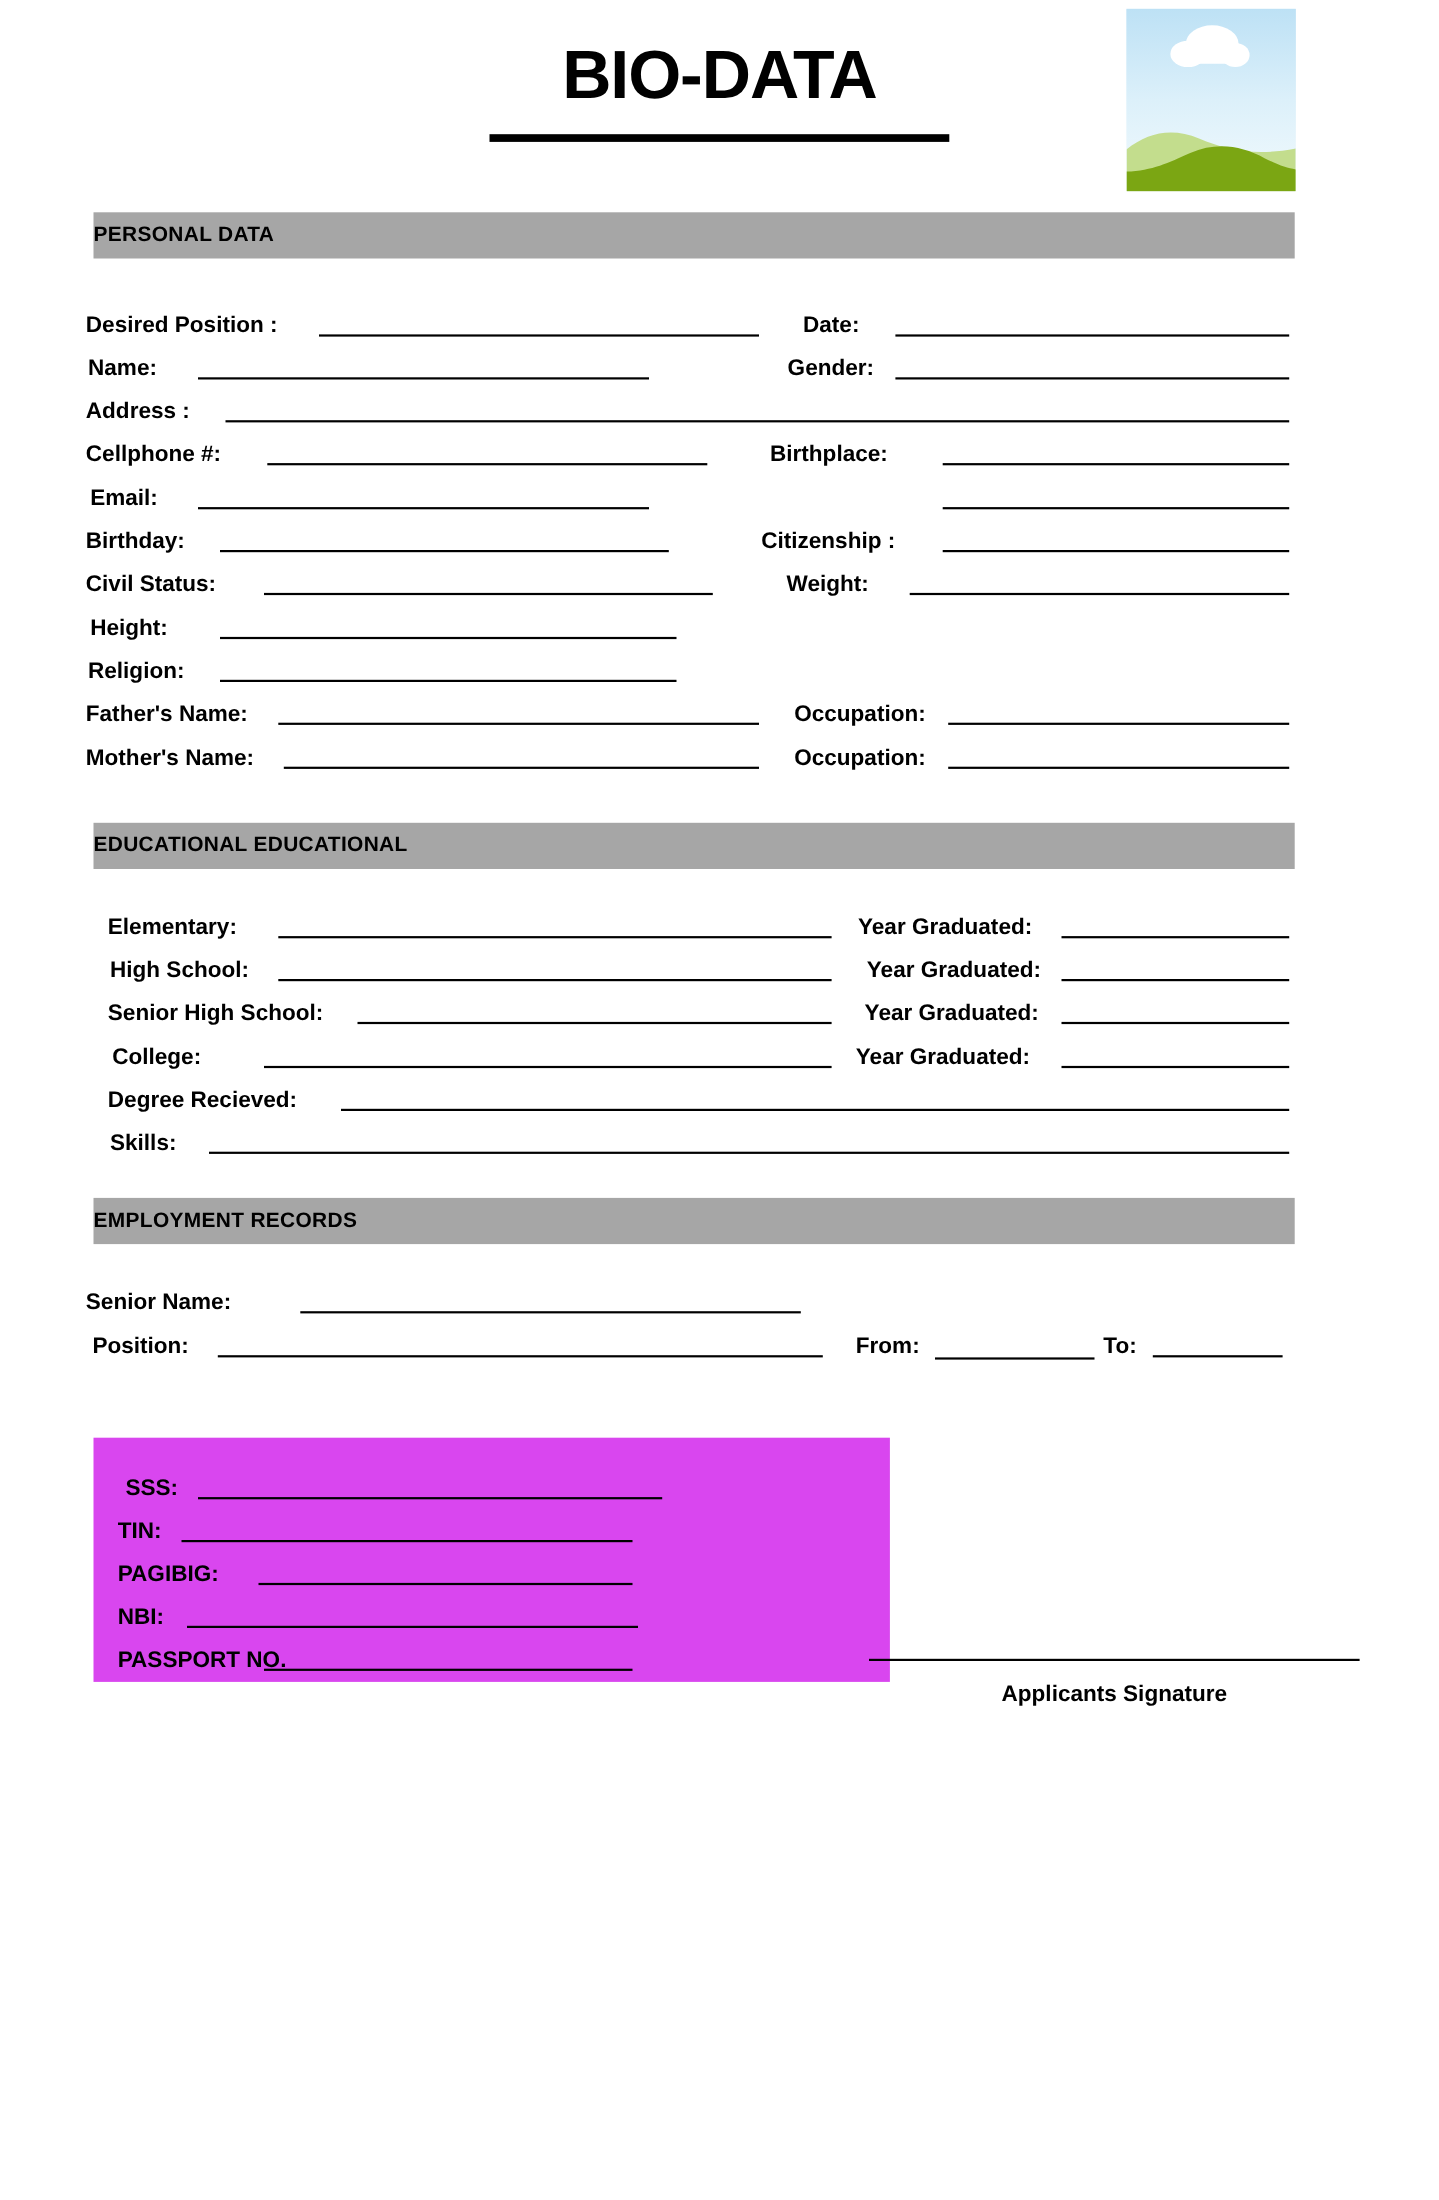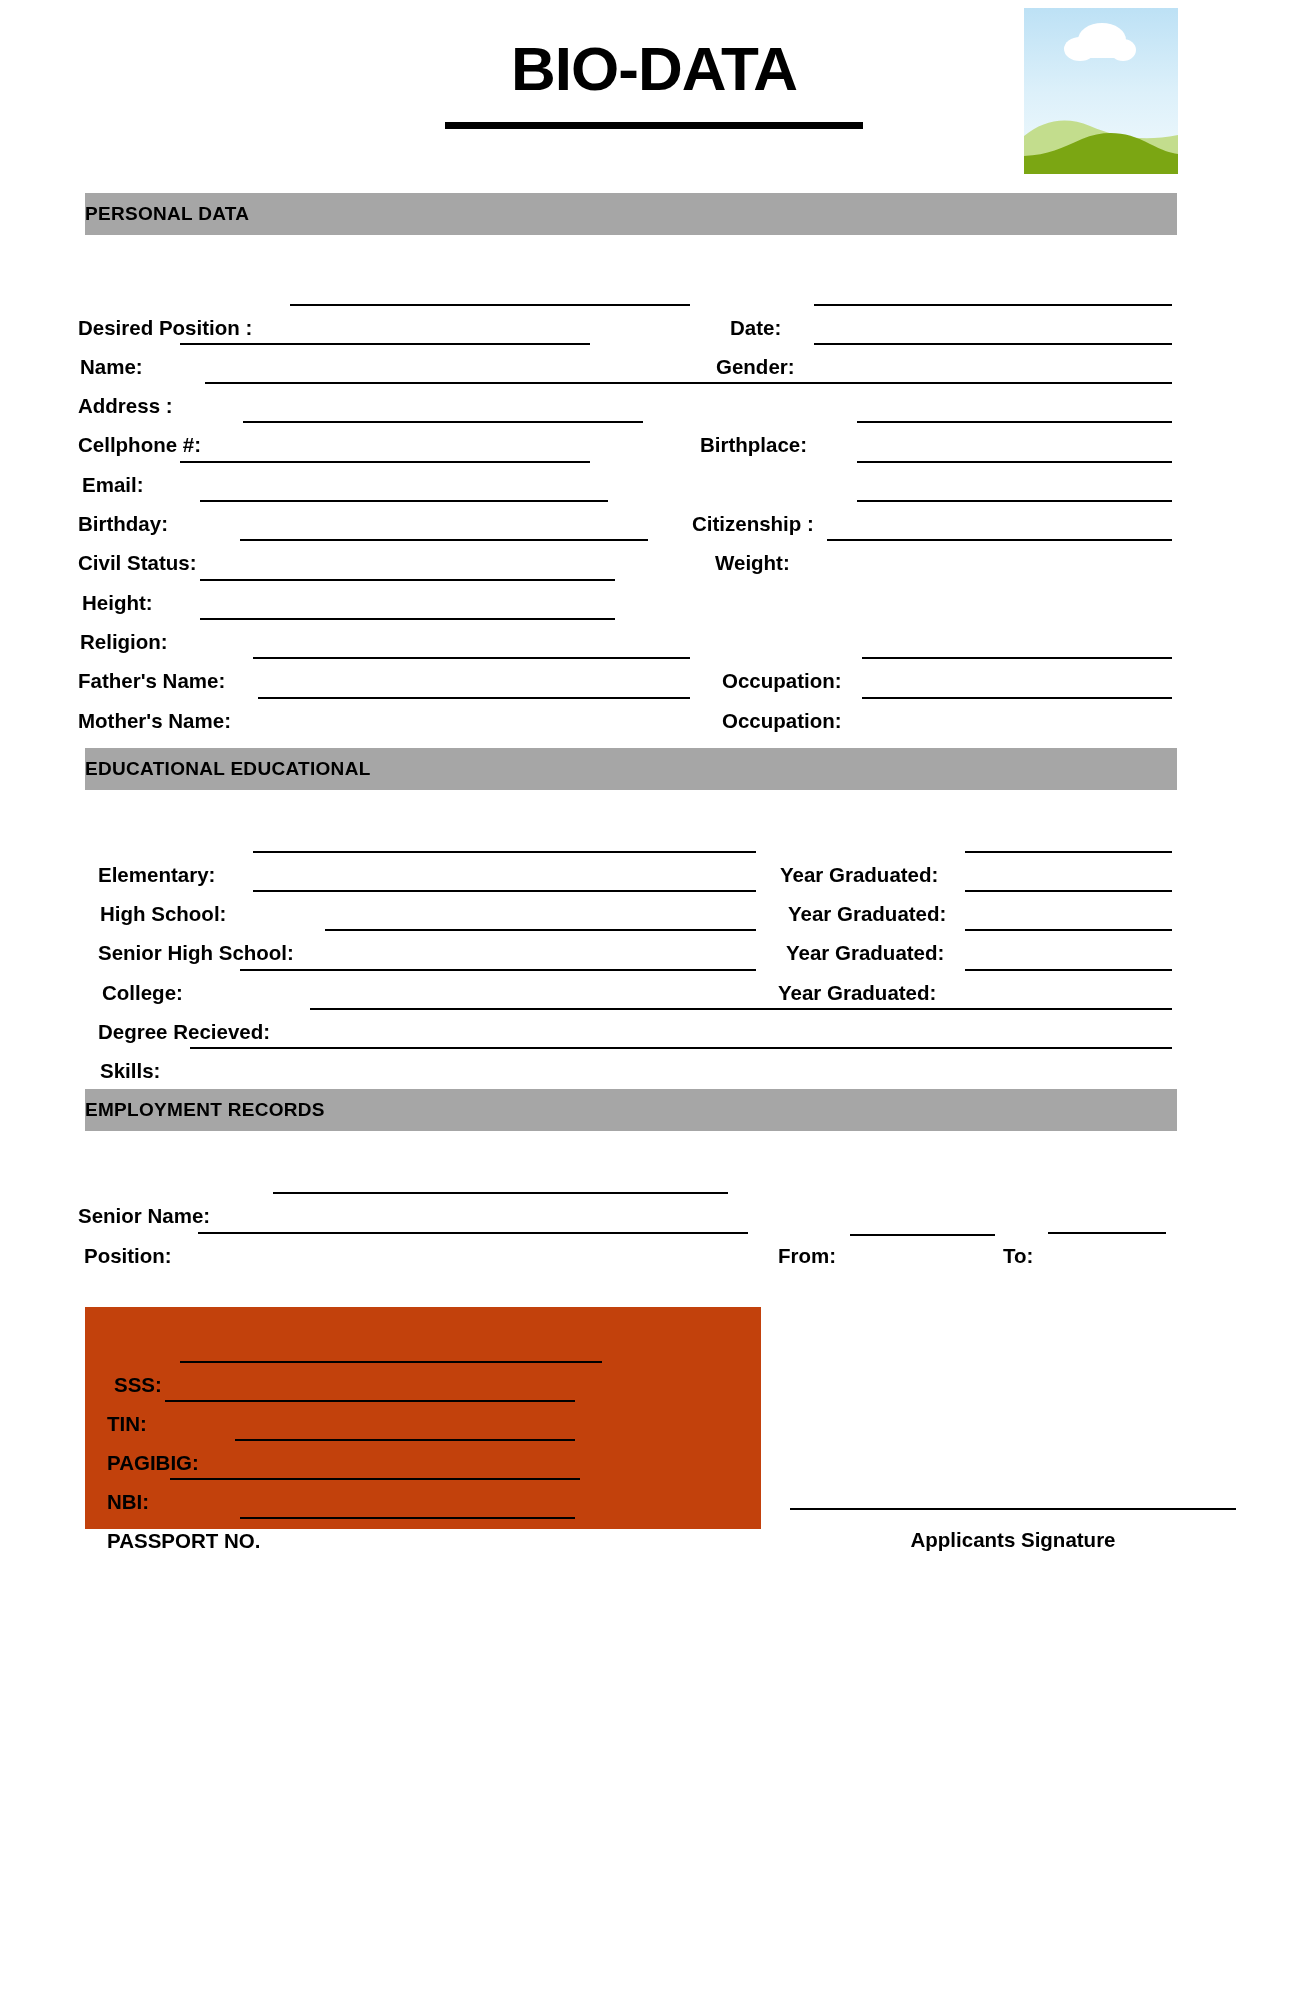--- a/index.html
+++ b/index.html
@@ -71,36 +71,36 @@
     letter-spacing: .3px;
   }
 
   
   .fld {
     position: absolute;
     font-size: 20.5px;
     font-weight: bold;
     white-space: nowrap;
     line-height: 1;
-    margin-top: 32px;
   }
   .rule {
     position: absolute;
     height: 0;
     border-bottom: 2px solid #000;
   }
 
   
   #ids-box {
     position: absolute;
     left: 85px;
     top: 1307px;
     width: 676px;
     height: 222px;
-    background: #c2410c;
+    background: #d946ef;
+    padding-left: 48px;
   }
   #ids-box .fld { font-size: 20.5px; }
 
   
   #sig-rule {
     position: absolute;
     left: 790px;
     top: 1508px;
     width: 446px;
     height: 0;

